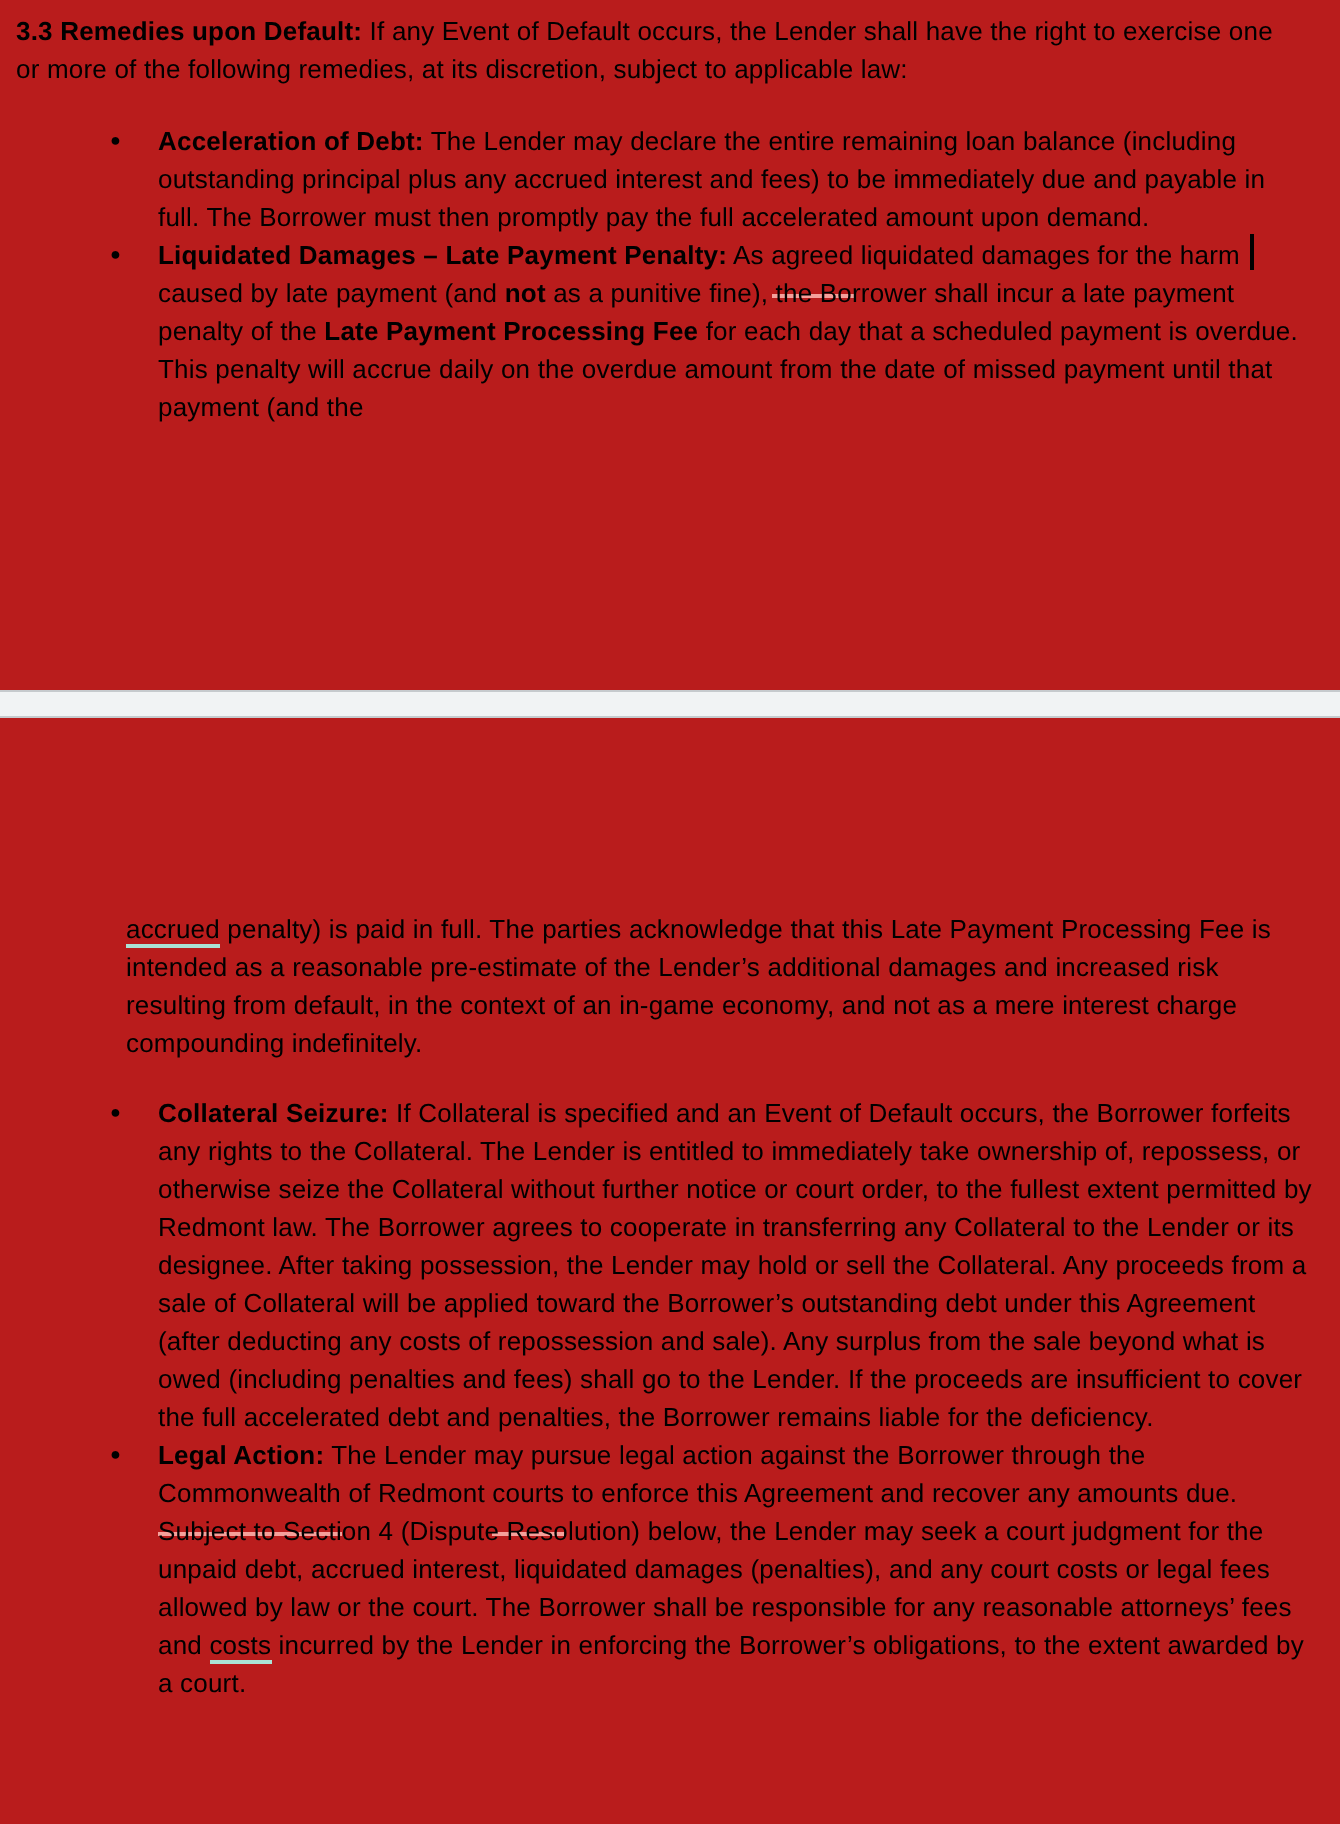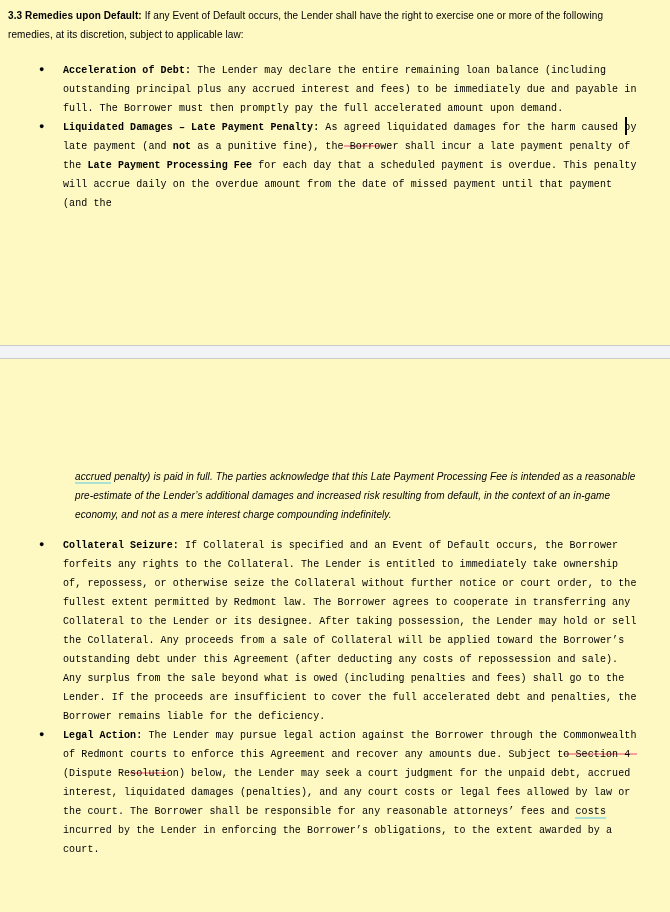--- a/index.html
+++ b/index.html
@@ -6,40 +6,40 @@
   html, body {
     width: 670px; height: 912px;
     background: #ffffff;
     font-family: "Liberation Sans", "DejaVu Sans", sans-serif;
     color: var(--text-color, #000);
     overflow: hidden;
   }
   .doc { position: relative; width: 670px; height: 912px; }
 
   .page {
-    background: #fef9c3;
+    background: #b91c1c;
     overflow: hidden;
-    font-size: 10px;
+    font-size: 13px;
     line-height: 19px;
     letter-spacing: 0.1px;
   }
   .page-1 { height: 345px; padding: 6px 8px 0 8px; position: relative; }
   .page-2 { height: 553px; padding: 96px 8px 0 8px; }
 
   .page-break {
     height: 14px;
     background: var(--gap-color, #f1f3f4);
     border-top: 1px solid var(--gap-border, #c6cacd);
     border-bottom: 1px solid var(--gap-border, #c6cacd);
   }
 
   p.body-par { width: 630px; margin: 0 0 17px 0; }
-  p.cont-par { width: 632px; margin: 12px; padding-left: 55px; font-style: italic; }
+  p.cont-par { width: 632px; margin: 0; padding-left: 55px; }
 
-  ul.doc-list { list-style: none; margin: 0; font-family: Liberation Mono, monospace; }
+  ul.doc-list { list-style: none; margin: 16px; }
   ul.doc-list li {
     position: relative;
     padding-left: 55px;
     width: 632px;
   }
   ul.doc-list li::before {
     content: "\25CF";
     position: absolute;
     left: 31px;
     top: 4px;

